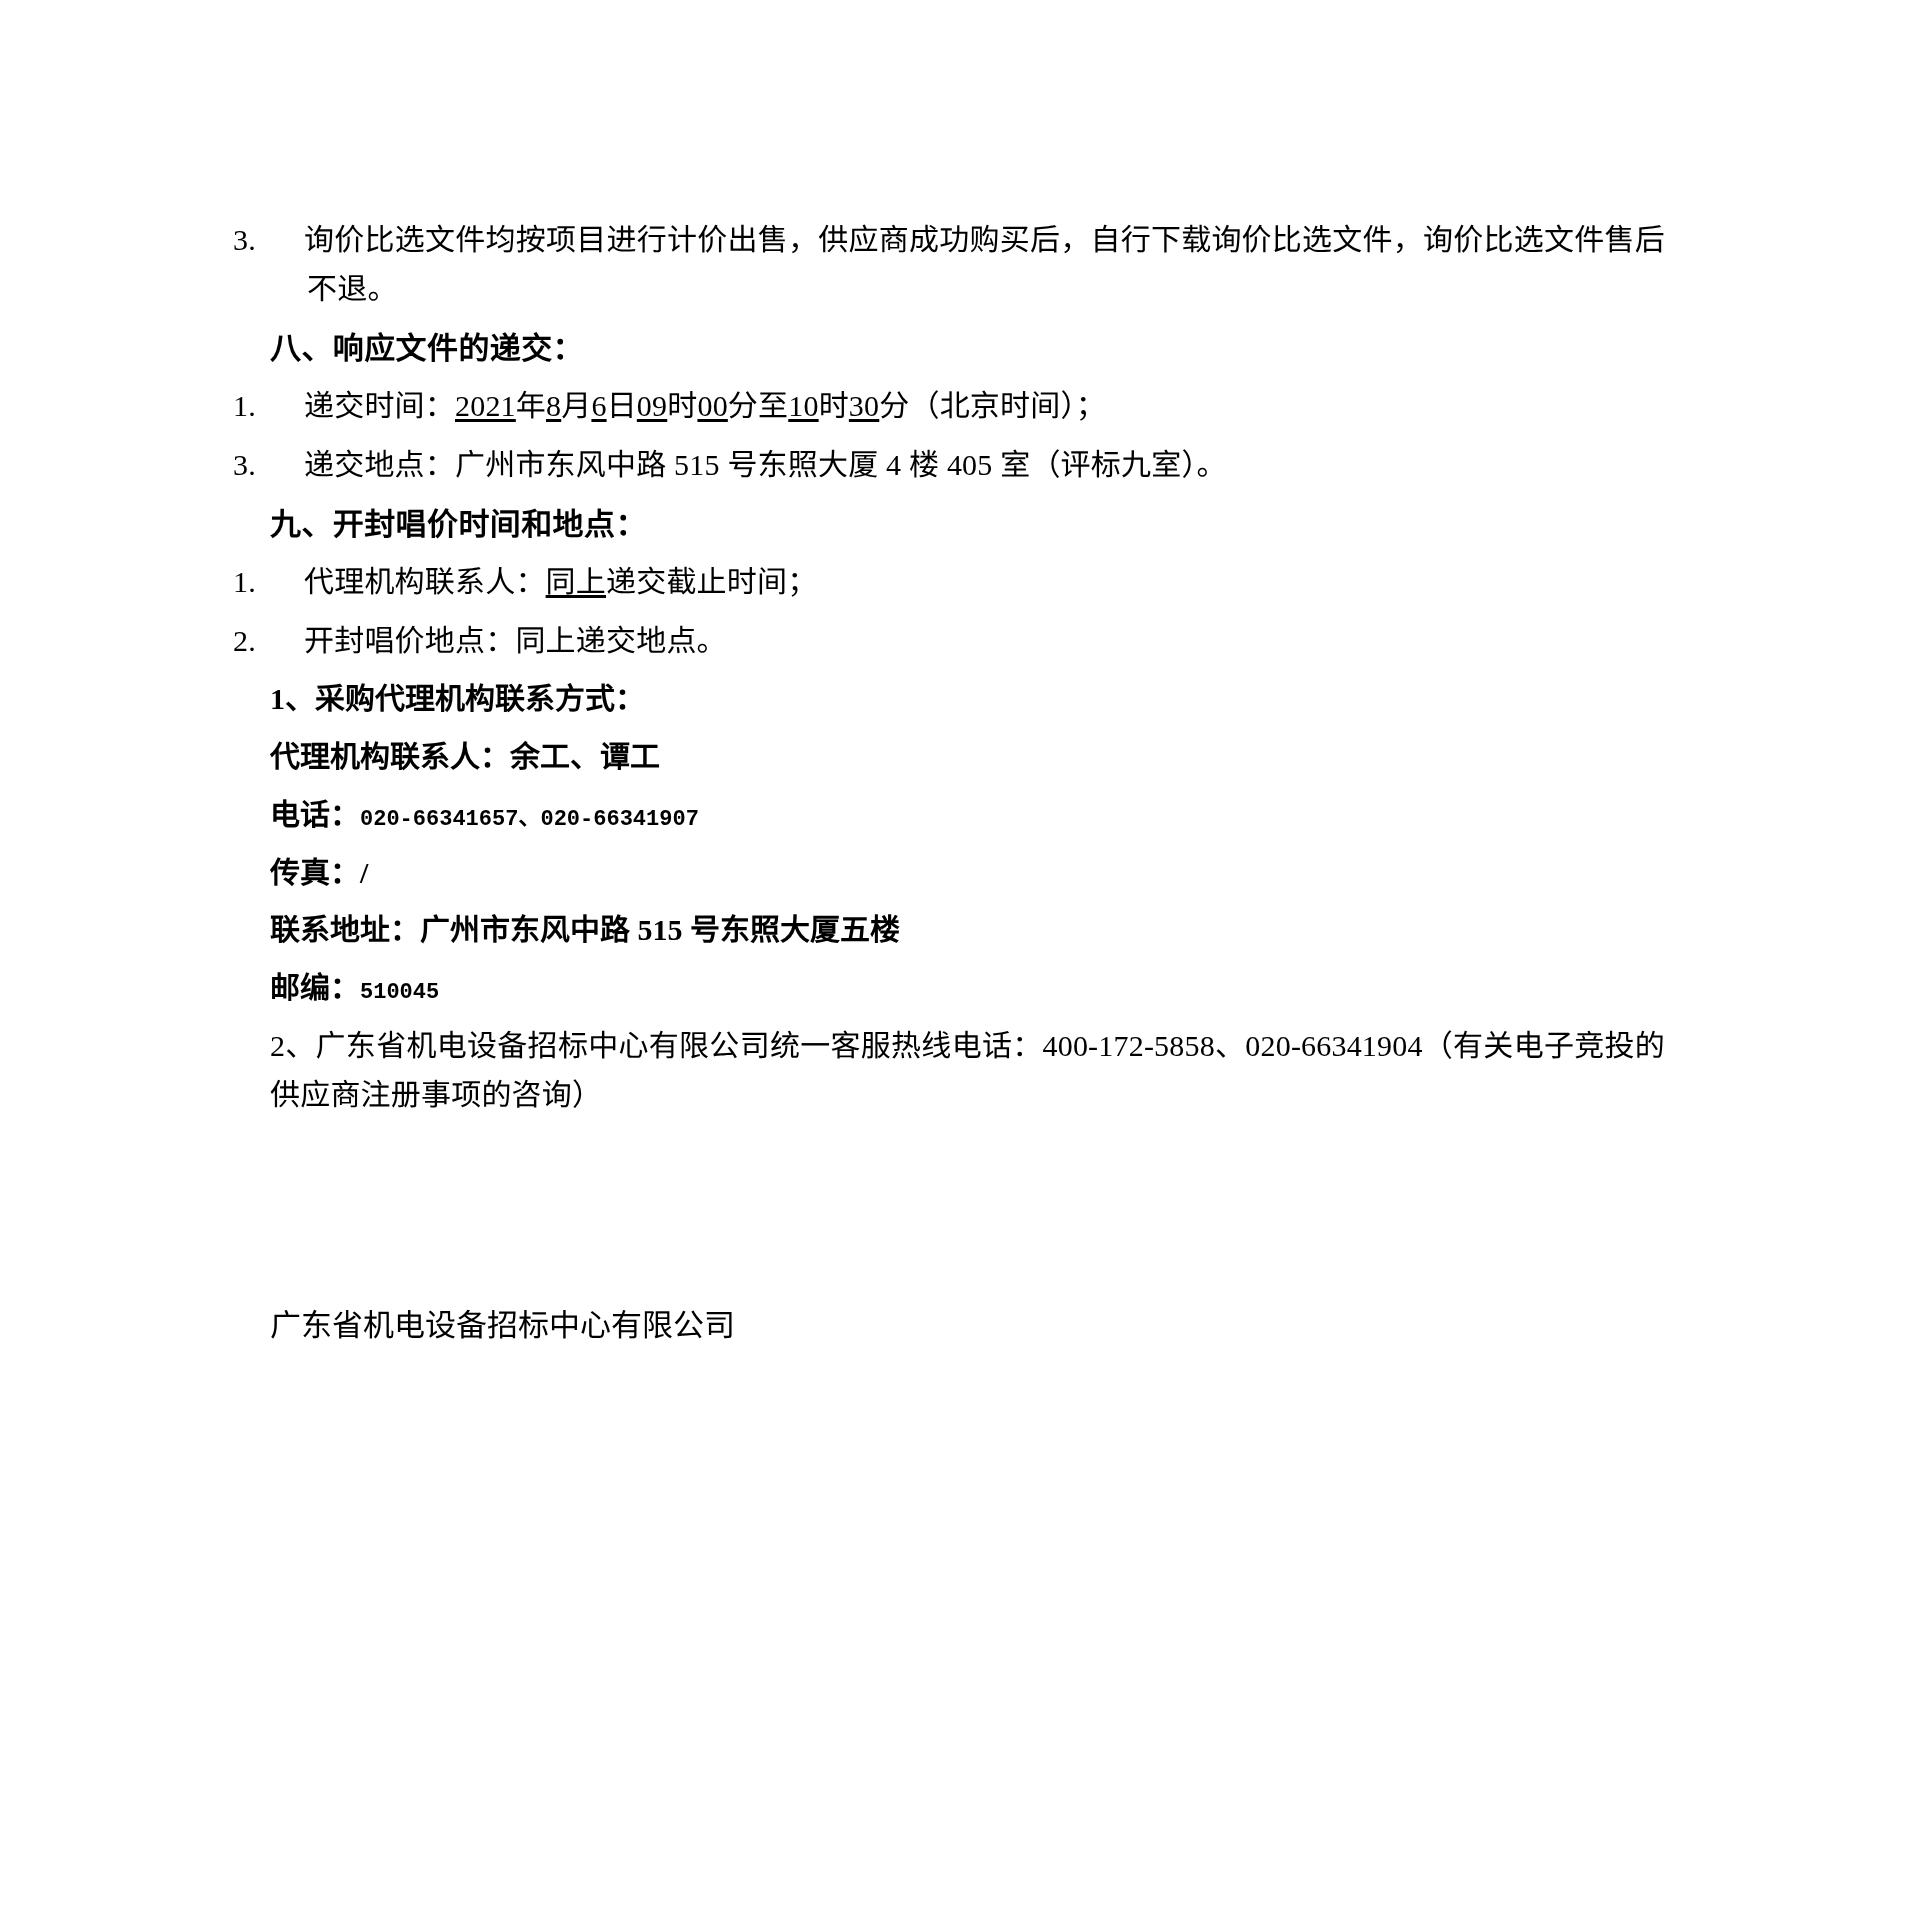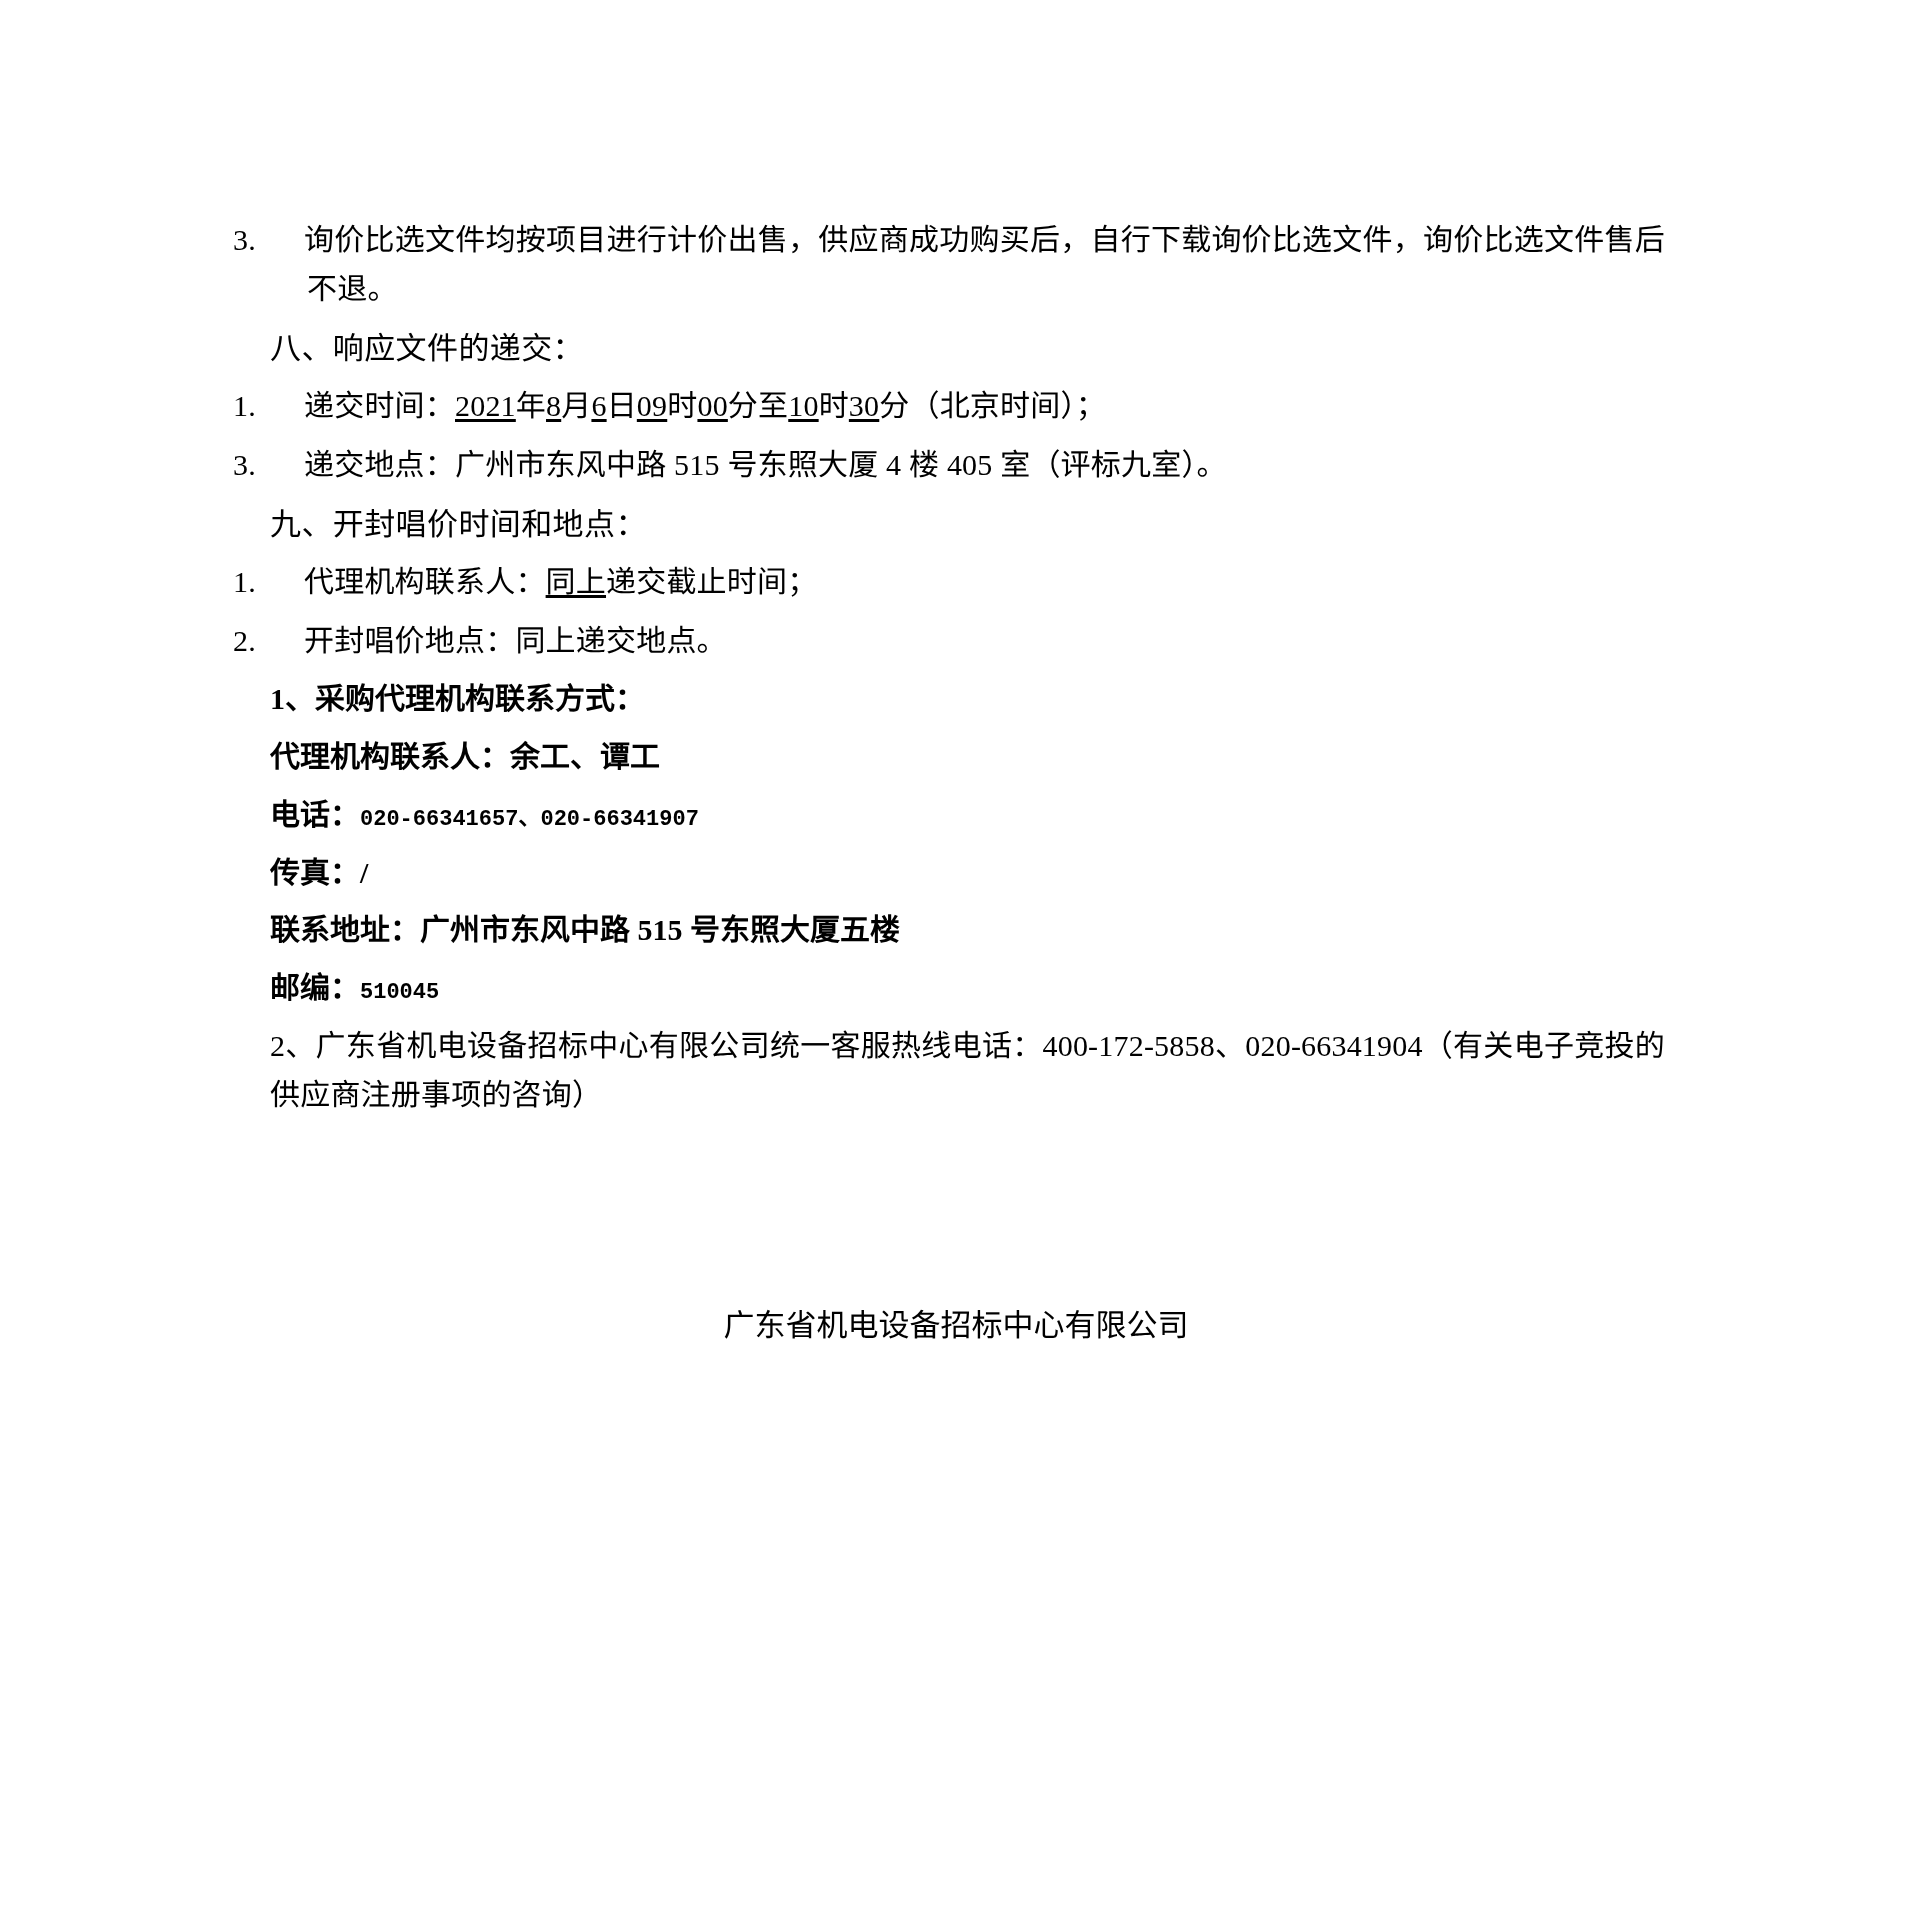--- a/index.html
+++ b/index.html
@@ -25,21 +25,21 @@
   
   .para {
     font-size: 30px;
     line-height: 1.62;
     margin: 0 0 10px 0;
     letter-spacing: 0.2px;
     text-align: justify;
   }
   .heading {
     font-size: 31px;
-    font-weight: normal;
+    font-weight: bold;
     line-height: 1.6;
     margin: 10.8px 0 8.5px 0;
     letter-spacing: 0.4px;
   }
   .num {
     display: inline-block;
     min-width: 34px;
   }
   .u {
     text-decoration: underline;
@@ -55,21 +55,21 @@
     text-indent: -37px;
   }
   .plain-line {
     font-size: 30px;
     line-height: 1.62;
     margin: 0 0 9.2px 0;
     font-weight: bold;
   }
   .signature-block {
     margin-top: 181px;
-    text-align: center;
+    text-align: left;
     padding-right: 23px;
   }
   .signature-line {
     font-size: 31px;
     line-height: 1.7;
     margin: 0 0 3.1px 0;
   }
   .sig-date {
     padding-right: 65px;
   }

